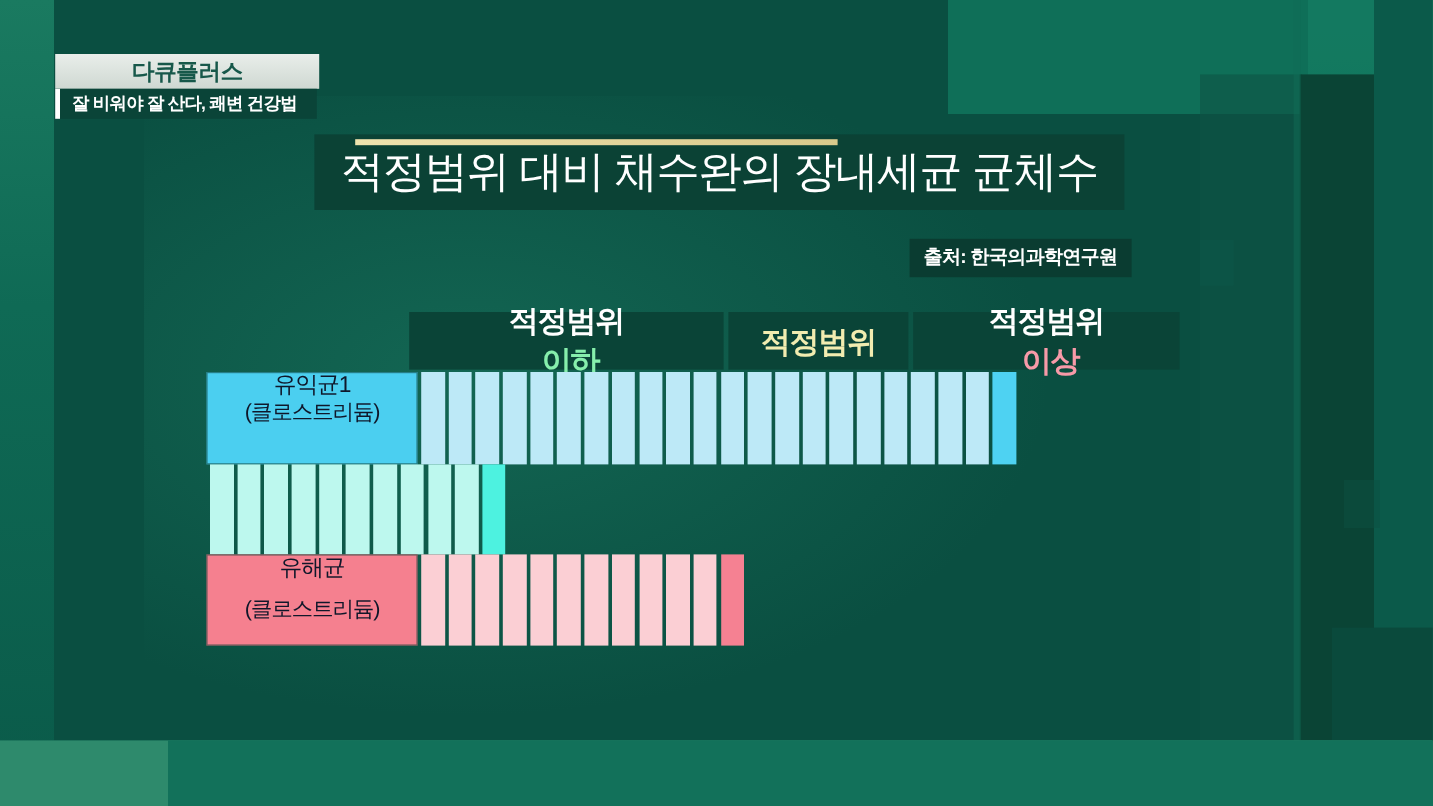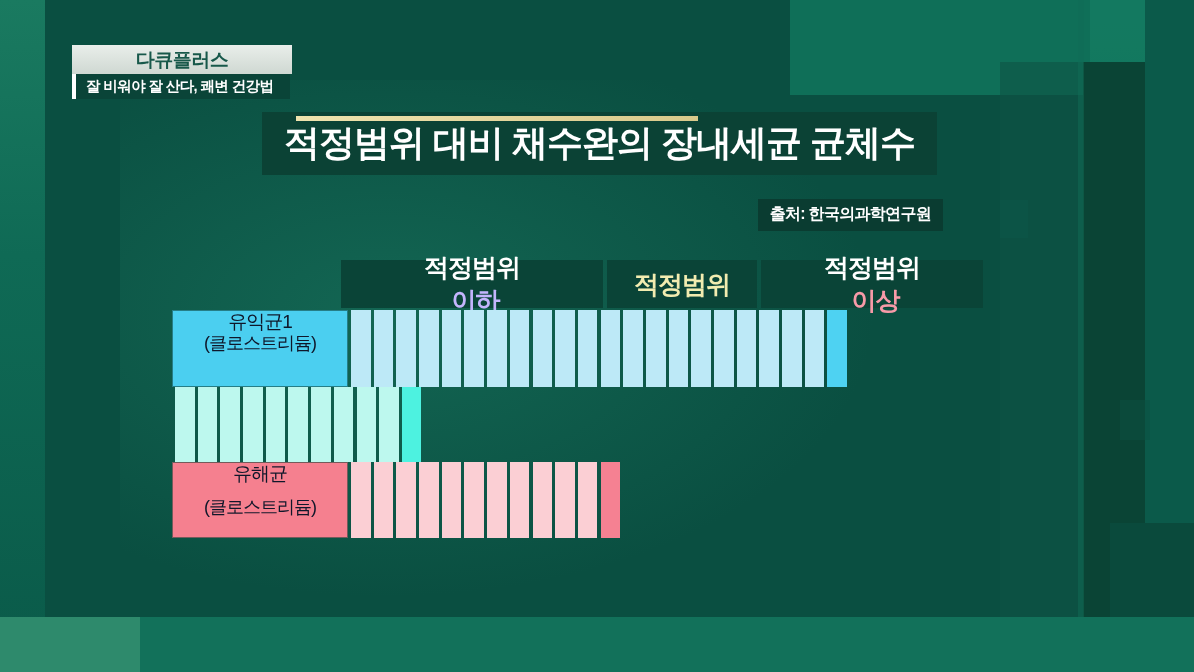--- a/index.html
+++ b/index.html
@@ -26,21 +26,21 @@
   .p-lightbot{ left:0; top:617px; width:1194px; height:55px; background:#2e8a6c; }
   .p-lightbot2{ left:140px; top:617px; width:1054px; height:55px; background:#12715a; }
   .p-sq1{ left:1000px; top:200px; width:28px; height:38px; background:#0c5848; opacity:.55;}
   .p-sq2{ left:1120px; top:400px; width:30px; height:40px; background:#0b4f41; opacity:.5;}
   .p-vert1{ left:1078px; top:0; width:6px; height:617px; background:#0f6b56; opacity:.5;}
   .p-botblk{ left:1110px; top:523px; width:135px; height:94px; background:#0a4a3c; }
   .p-glow{ left:120px; top:80px; width:760px; height:520px;
            background:radial-gradient(ellipse at 35% 45%, rgba(30,130,105,.45), rgba(0,0,0,0) 70%);}
 
   
-  #brand{ position:absolute; left:72px; top:45px; width:220px; z-index:6;}
+  #brand{ position:absolute; left:46px; top:45px; width:220px; z-index:6;}
   #brand .bar1{
     background:linear-gradient(180deg,#e9eeea,#cfd8d2);
     height:29px; display:flex; align-items:center; justify-content:center;
     color:#17584a; font-weight:bold; font-size:19px; letter-spacing:-0.5px;
   }
   #brand .bar2{
     background:#0a4438; height:25px; display:flex; align-items:center;
     padding-left:10px; border-left:4px solid #ffffff;
     color:#ffffff; font-weight:bold; font-size:14.5px; letter-spacing:-0.6px;
     white-space:nowrap; width:218px;
@@ -48,42 +48,42 @@
 
   
   #titleblock{ position:absolute; left:262px; top:112px; z-index:6; }
   #goldline{ position:absolute; left:296px; top:116px; width:402px; height:5px;
              background:linear-gradient(90deg,#efe3ae,#d9c98b); z-index:7;}
   #titlebar{
     background:#0b4235; padding:10px 22px 12px 22px;
     display:inline-block;
   }
   #titlebar .t{
-    color:#ffffff; font-size:36px; font-weight:bold; letter-spacing:-1px;
+    color:#ffffff; font-size:36px; font-weight:normal; letter-spacing:-1px;
     white-space:nowrap; line-height:1.15;
   }
   #sourcebar{
     position:absolute; right:-6px; top:76px;
     background:#0a3c31; padding:5px 12px 6px 12px;margin-top:11px;
   }
   #sourcebar .s{
     color:#ffffff; font-size:16px; font-weight:bold; letter-spacing:-0.7px;
     white-space:nowrap;
   }
 
   
   #legend{ position:absolute; left:341px; top:260px; height:48px;
            display:flex; z-index:6; }
   .leg{ background:#0a4437; display:flex; align-items:center; justify-content:center;
         font-size:25px; font-weight:bold; letter-spacing:-1px; color:#ffffff;
         white-space:nowrap; height:48px;flex-direction:column;}
   .leg.g1{ width:262px; }
   .leg.g2{ width:150px; margin-left:4px; }
   .leg.g3{ width:222px; margin-left:4px; }
-  .leg .hi-cyan{ color:#c4b5fd; margin-left:7px;}
+  .leg .hi-cyan{ color:#86efac; margin-left:7px;}
   .leg .all-yellow{ color:#f2ecb0;}
   .leg .hi-pink{ color:#f79aa8; margin-left:7px;}
 
   
   #chart{ position:absolute; left:172px; top:310px; z-index:6; }
   .row{ display:flex; align-items:stretch; }
   .rowlabel{
     width:176px; display:flex; flex-direction:column; align-items:center;
     color:#0f172a; font-weight:normal;
     font-size:19px; line-height:1.18; letter-spacing:-1px;

